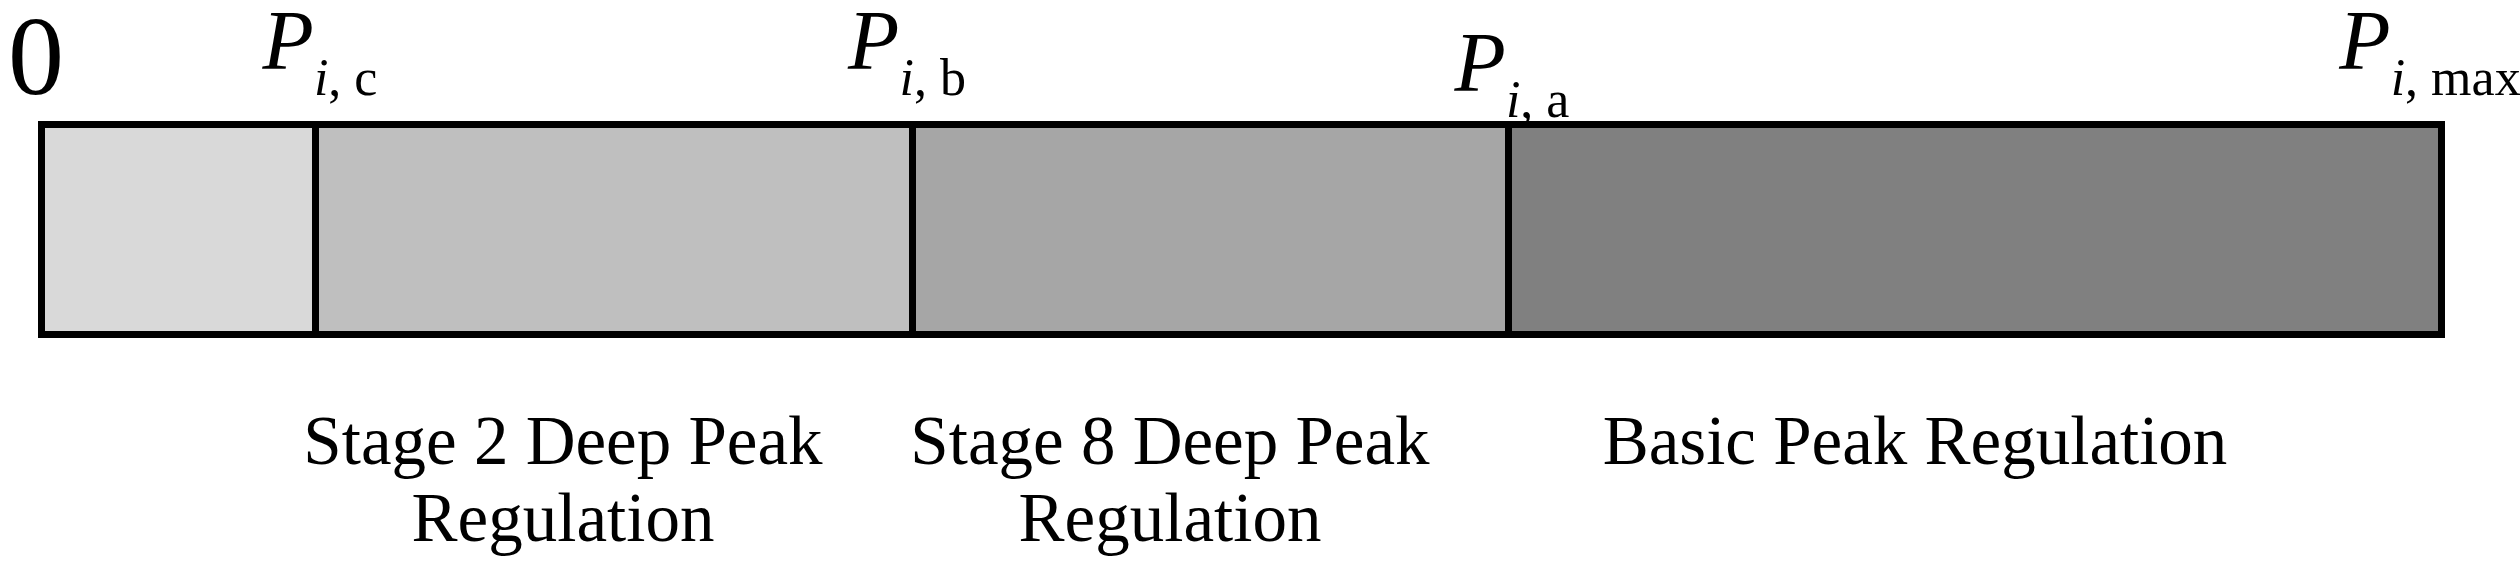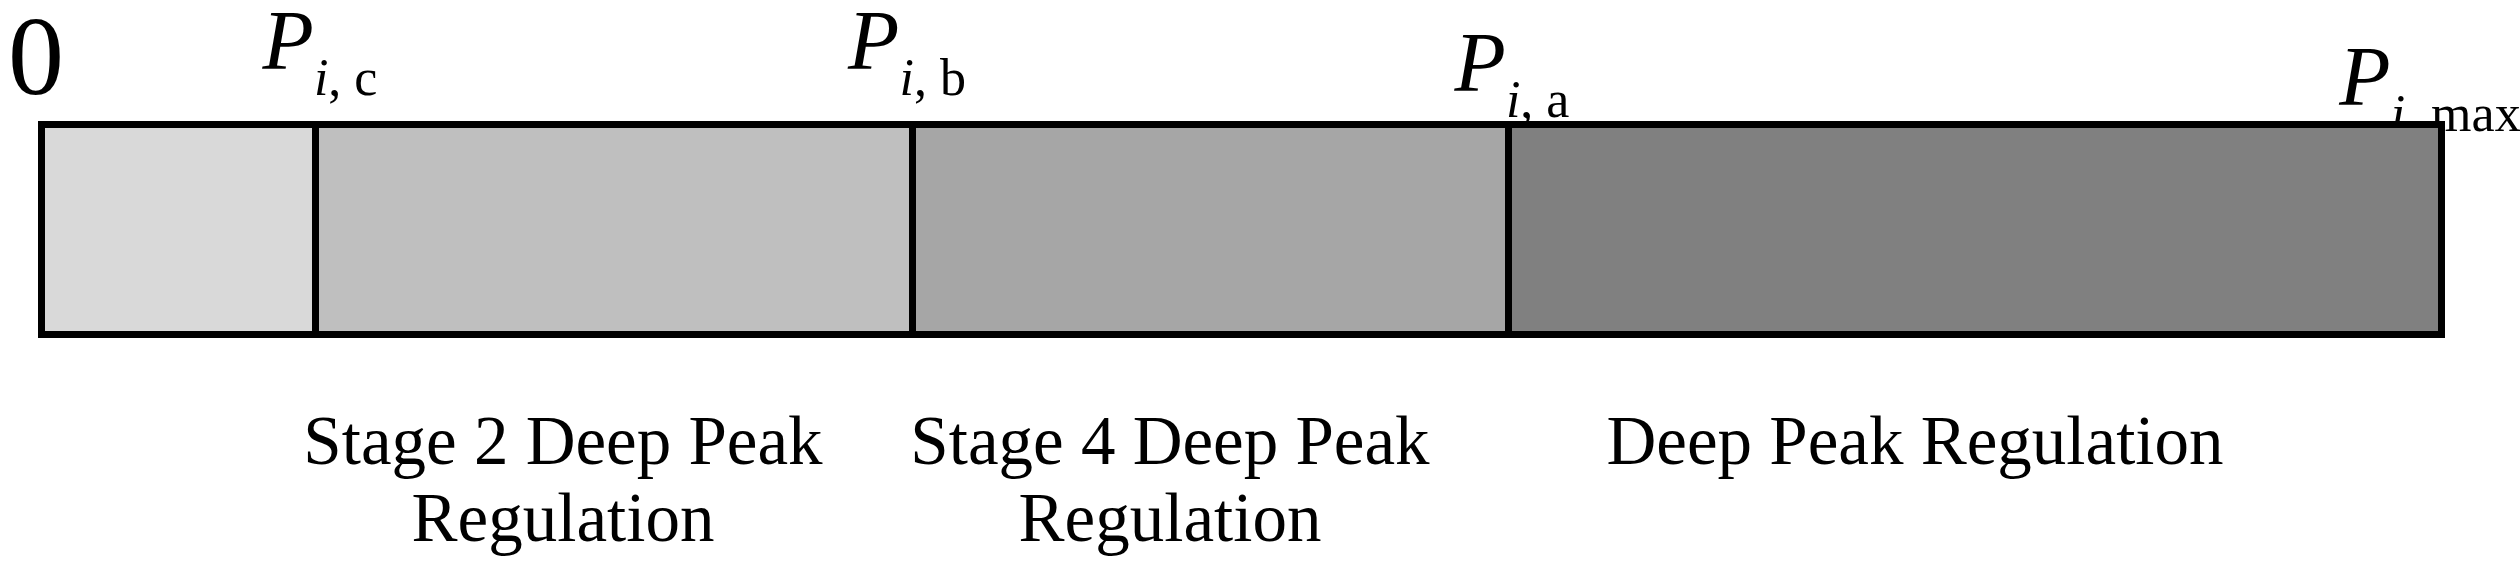--- a/index.html
+++ b/index.html
@@ -49,21 +49,21 @@
     top: 26px;
   }
   .psub-text {
     font-style: normal;
     position: relative;
     top: 26px;
   }
   .tick-c   { left: 320px; }
   .tick-b   { left: 907px; }
   .tick-a   { left: 1512px; margin-top: 22px; }
-  .tick-max { left: 2430px; margin-top: 36px; }
+  .tick-max { left: 2430px; }
 
   
   .bar {
     position: absolute;
     box-sizing: border-box;
     left: 38px;
     top: 121px;
     width: 2407px;
     height: 217px;
     border: 7px solid #000000;
@@ -119,21 +119,21 @@
     <div class="divider"></div>
     <div class="seg seg-4" style="background-color: rgb(128, 128, 128);"></div>
   </div>
 
   <div class="caption caption-stage2">
     <div>Stage 2 Deep Peak</div>
     <div>Regulation</div>
   </div>
 
   <div class="caption caption-stage1">
-    <div>Stage 4 Deep Peak</div>
+    <div>Stage 8 Deep Peak</div>
     <div>Regulation</div>
   </div>
 
   <div class="caption caption-basic">
-    <div>Deep Peak Regulation</div>
+    <div>Basic Peak Regulation</div>
   </div>
 
 </div>
 
 </body></html>

